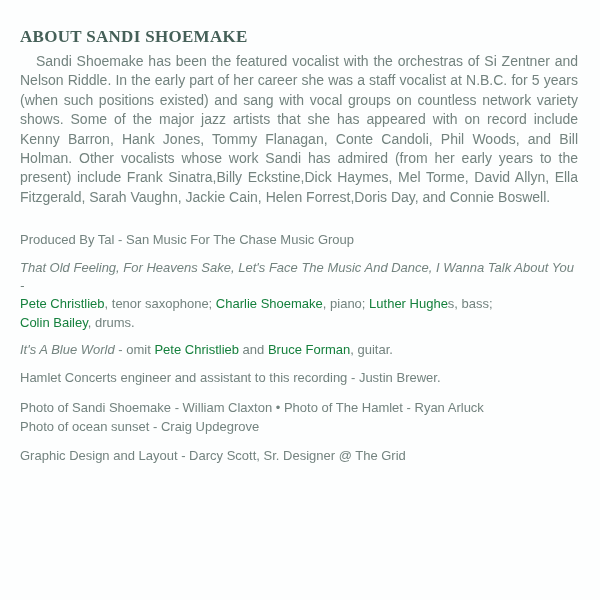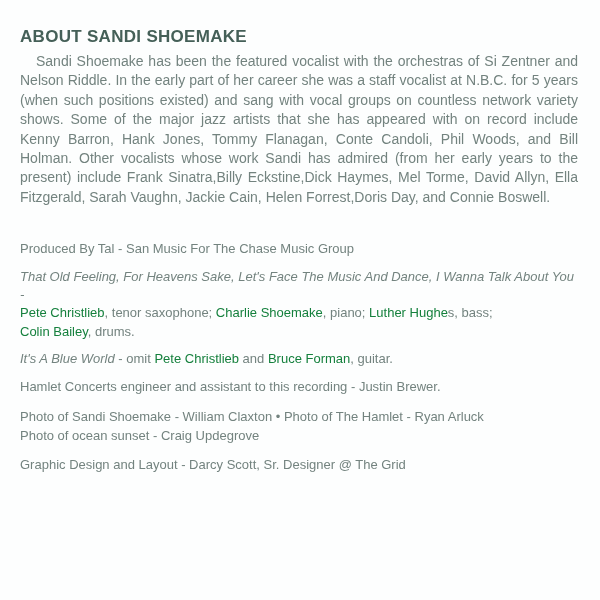--- a/index.html
+++ b/index.html
@@ -20,23 +20,24 @@
     padding: 27px 22px 0 20px;
     background: #fdfefe;
   }
   .title {
     margin: 0 0 6px 0;
     font-size: 17px;
     font-weight: 700;
     letter-spacing: 0.3px;
     color: #456058;
     line-height: 19px;
+    font-family: Liberation Serif, serif;
   }
   .about {
-    margin: 0 0 33px 0;
+    margin: 0 0 24px 0;
     font-size: 14px;
     line-height: 19.4px;
     color: #73837f;
     text-align: justify;
     text-indent: 16px;
   }
   .credits p {
     margin: 0 1px 9px 0;
     font-size: 13px;
     line-height: 18.4px;

